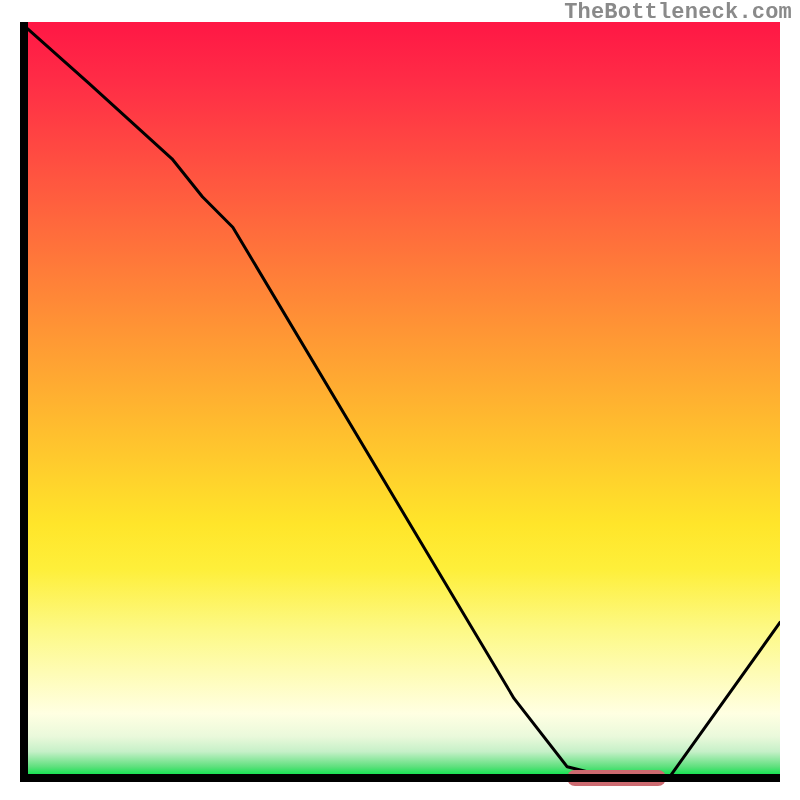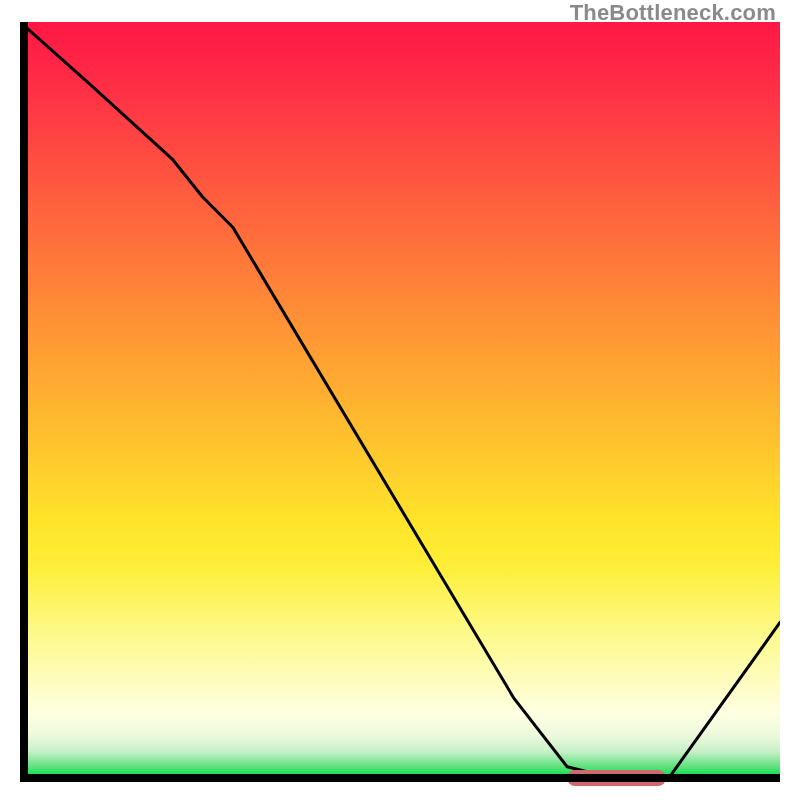--- a/index.html
+++ b/index.html
@@ -68,22 +68,22 @@
   .marker {
     position: absolute;
     height: 16px;
     border-radius: 8px;
     background: #cc6a70;
     pointer-events: none;
   }
   .watermark {
     position: absolute;
     top: 0;
-    right: 24px;
-    font-family: Liberation Sans, sans-serif;
+    right: 8px;
+    font-family: Liberation Mono, monospace;
     font-size: 22px;
     font-weight: 600;
     color: #8a8a8a;
     letter-spacing: 0.2px;
     pointer-events: none;
   }
 </style>
 </head>
 <body>
 

